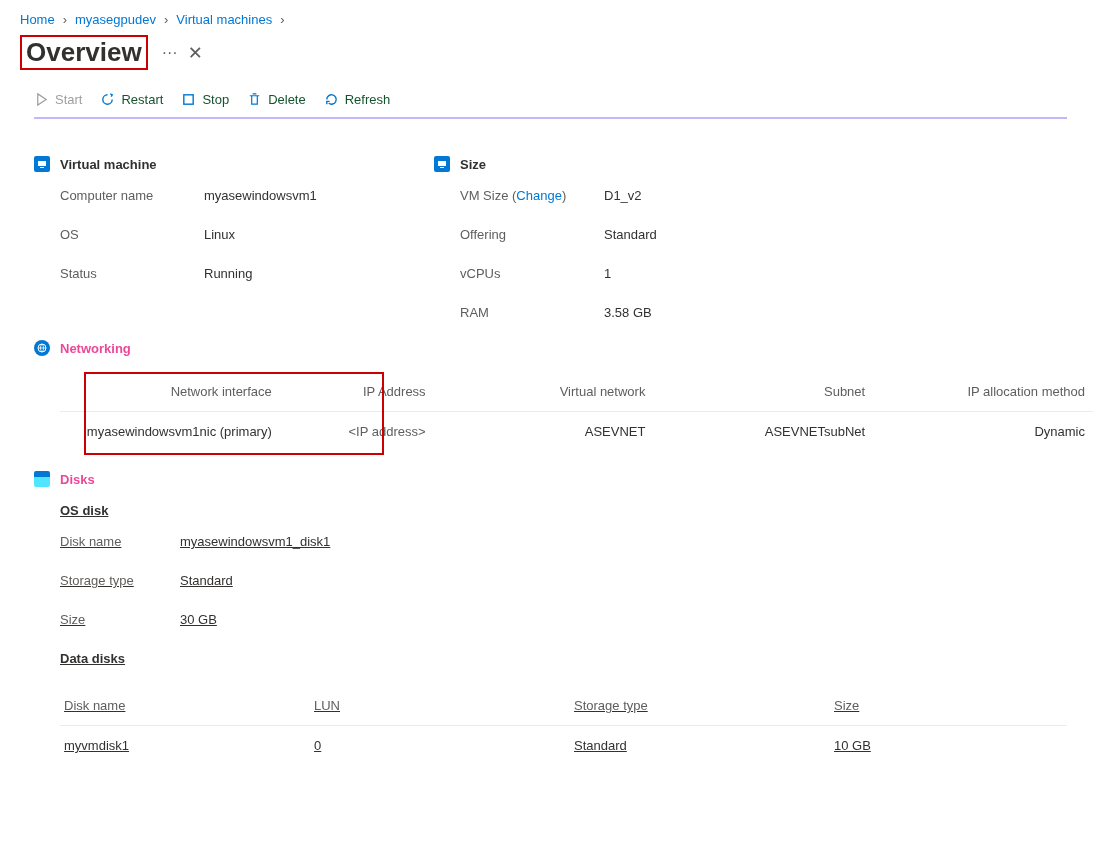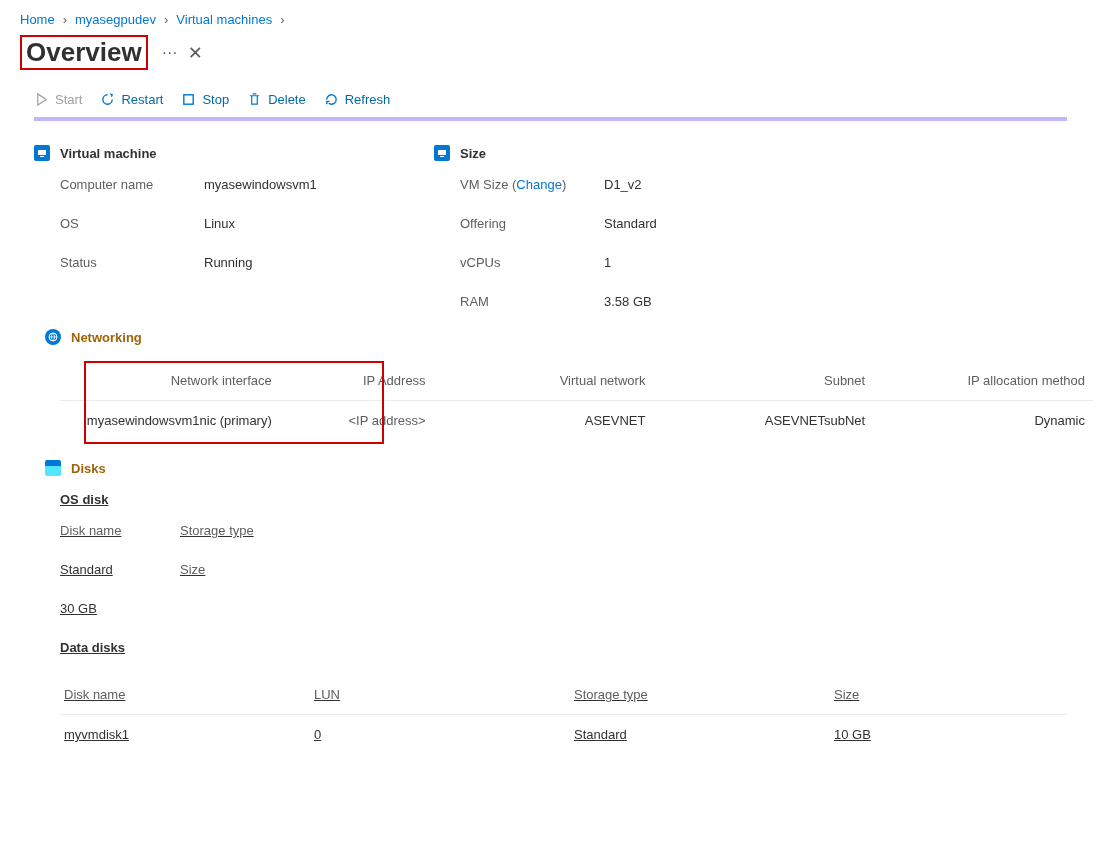--- a/index.html
+++ b/index.html
@@ -6,28 +6,28 @@
 body { font-family: "Segoe UI", Tahoma, sans-serif; font-size: 13px; color: #323130; background: #fff; padding: 8px 20px 30px; width: 1101px; }
 a { color: #0078d4; text-decoration: none; cursor: pointer; }
 .breadcrumb { display: flex; gap: 8px; font-size: 13px; padding: 4px 0 8px; }
 .breadcrumb .sep { color: #605e5c; }
 .title-row { display: flex; align-items: center; justify-content: flex-start; }
 .title-left { display: flex; align-items: center; gap: 10px; }
 .page-title { font-size: 26px; font-weight: 600; color: #323130; }
 .title-box { border: 2px solid #c00; padding: 0 4px; }
 .ellipsis { color: #605e5c; font-size: 16px; padding: 0 4px; cursor: pointer; }
 .close-btn { font-size: 18px; color: #605e5c; cursor: pointer; padding: 6px; }
-.toolbar { display: flex; align-items: center; gap: 18px; border-bottom: 4px solid #c4b5fd; padding: 18px 0 10px; margin: 4px 14px 4px; }
-.tool-btn { display: flex; align-items: center; gap: 6px; cursor: pointer; color: #0369a1; }
+.toolbar { display: flex; align-items: center; gap: 18px; border-bottom: 2px solid #c4b5fd; padding: 18px 0 10px; margin: 4px 14px 17px; }
+.tool-btn { display: flex; align-items: center; gap: 6px; cursor: pointer; color: #14532d; }
 .tool-btn.disabled { color: #a19f9d; cursor: default; }
 .tool-btn svg { width: 15px; height: 15px; }
 .sections { display: flex; gap: 60px; padding: 20px 14px 0; }
 .section { min-width: 340px; }
 .section-head { display: flex; align-items: center; gap: 10px; font-weight: 600; margin-bottom: 16px; }
-.section-head.link { color: #a16207; cursor: pointer; margin-left: 11px; }
+.section-head.link { color: #ec4899; cursor: pointer; }
 .icon-badge { width: 16px; height: 16px; background: #0078d4; border-radius: 2px; display: inline-flex; align-items: center; justify-content: center; }
 .icon-badge.net { background: #0078d4; border-radius: 50%; }
 .icon-badge.disk { background: linear-gradient(180deg,#0078d4 0%,#0078d4 40%,#50e6ff 40%,#50e6ff 100%); }
 .icon-badge svg { width: 10px; height: 10px; fill: #fff; }
 .kv-grid { display: grid; grid-template-columns: 120px 1fr; row-gap: 20px; column-gap: 4px; padding-left: 26px; gap: 24px; }
 .kv-label { color: #605e5c; }
 .kv-val { color: #323130; }
 .net-block, .disk-block { padding: 20px 14px 0; }
 .net-table { width: 100%; border-collapse: collapse; margin: 10px 0 0 26px; }
 .net-table th, .net-table td { text-align: right; padding: 12px 8px; font-weight: 400; font-size: 13px; }
@@ -182,20 +182,21 @@
 
 <div class="disk-block">
   <div class="section-head link">
     <span class="icon-badge disk"></span>
     <span>Disks</span>
   </div>
   <div class="disk-sub">
     <h4>OS disk</h4>
     <div class="disk-kv">
       <div class="kv-label">Disk name</div>
+      <div class="kv-val">myasewindowsvm1_disk1</div>
       <div class="kv-label">Storage type</div>
       <div class="kv-val">Standard</div>
       <div class="kv-label">Size</div>
       <div class="kv-val">30 GB</div>
     </div>
     <div class="data-dsk-head">Data disks</div>
     <table class="dd-table">
       <thead>
         <tr>
           <th style="width:250px">Disk name</th>

